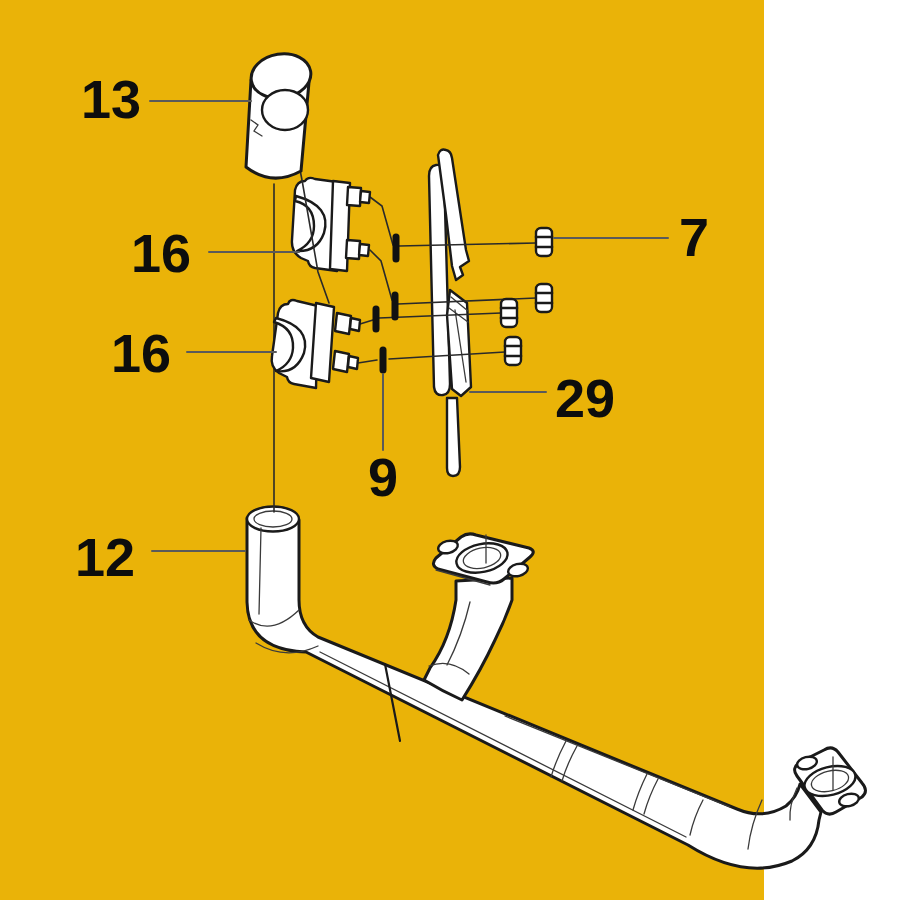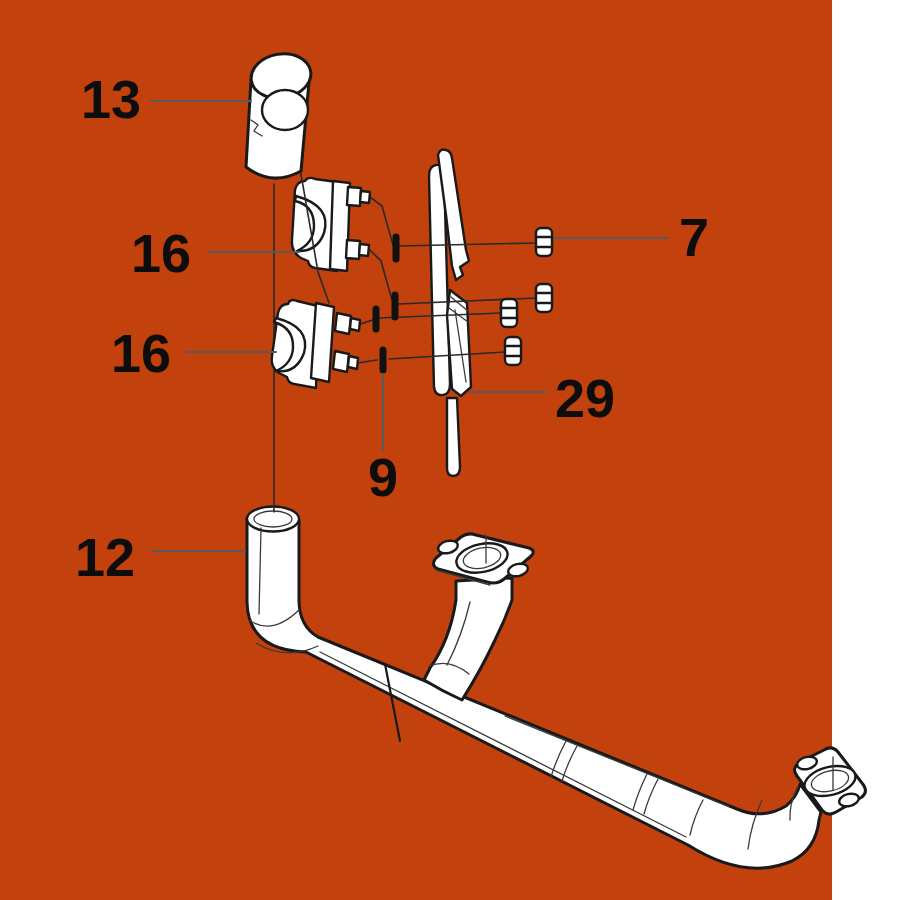--- a/index.html
+++ b/index.html
@@ -5,23 +5,23 @@
   html, body {
     margin: 0;
     padding: 0;
     background: #ffffff;
     width: 900px;
     height: 900px;
     overflow: hidden;
   }
   .stage {
     position: relative;
-    width: 832px;
+    width: 764px;
     height: 900px;
-    background: #c2410c;
+    background: #eab308;
   }
   svg { display: block; }
   .outline   { fill: #ffffff; stroke: #1a1a1a; stroke-width: 3;   stroke-linejoin: round; }
   .outline2  { fill: #ffffff; stroke: #1a1a1a; stroke-width: 2.4; stroke-linejoin: round; }
   .bare      { fill: none;    stroke: #1a1a1a; stroke-width: 2.6; stroke-linejoin: round; stroke-linecap: round; }
   .thin      { fill: none;    stroke: #3a3a3a; stroke-width: 1.3; stroke-linecap: round; }
   .axis      { fill: none;    stroke: #2a2a2a; stroke-width: 1.6; stroke-linecap: round; }
   .tick      { stroke: #111111; stroke-width: 7; stroke-linecap: round; }
   .leader    { stroke: #5a5a5a; stroke-width: 2; stroke-linecap: round; }
   .part-label {

